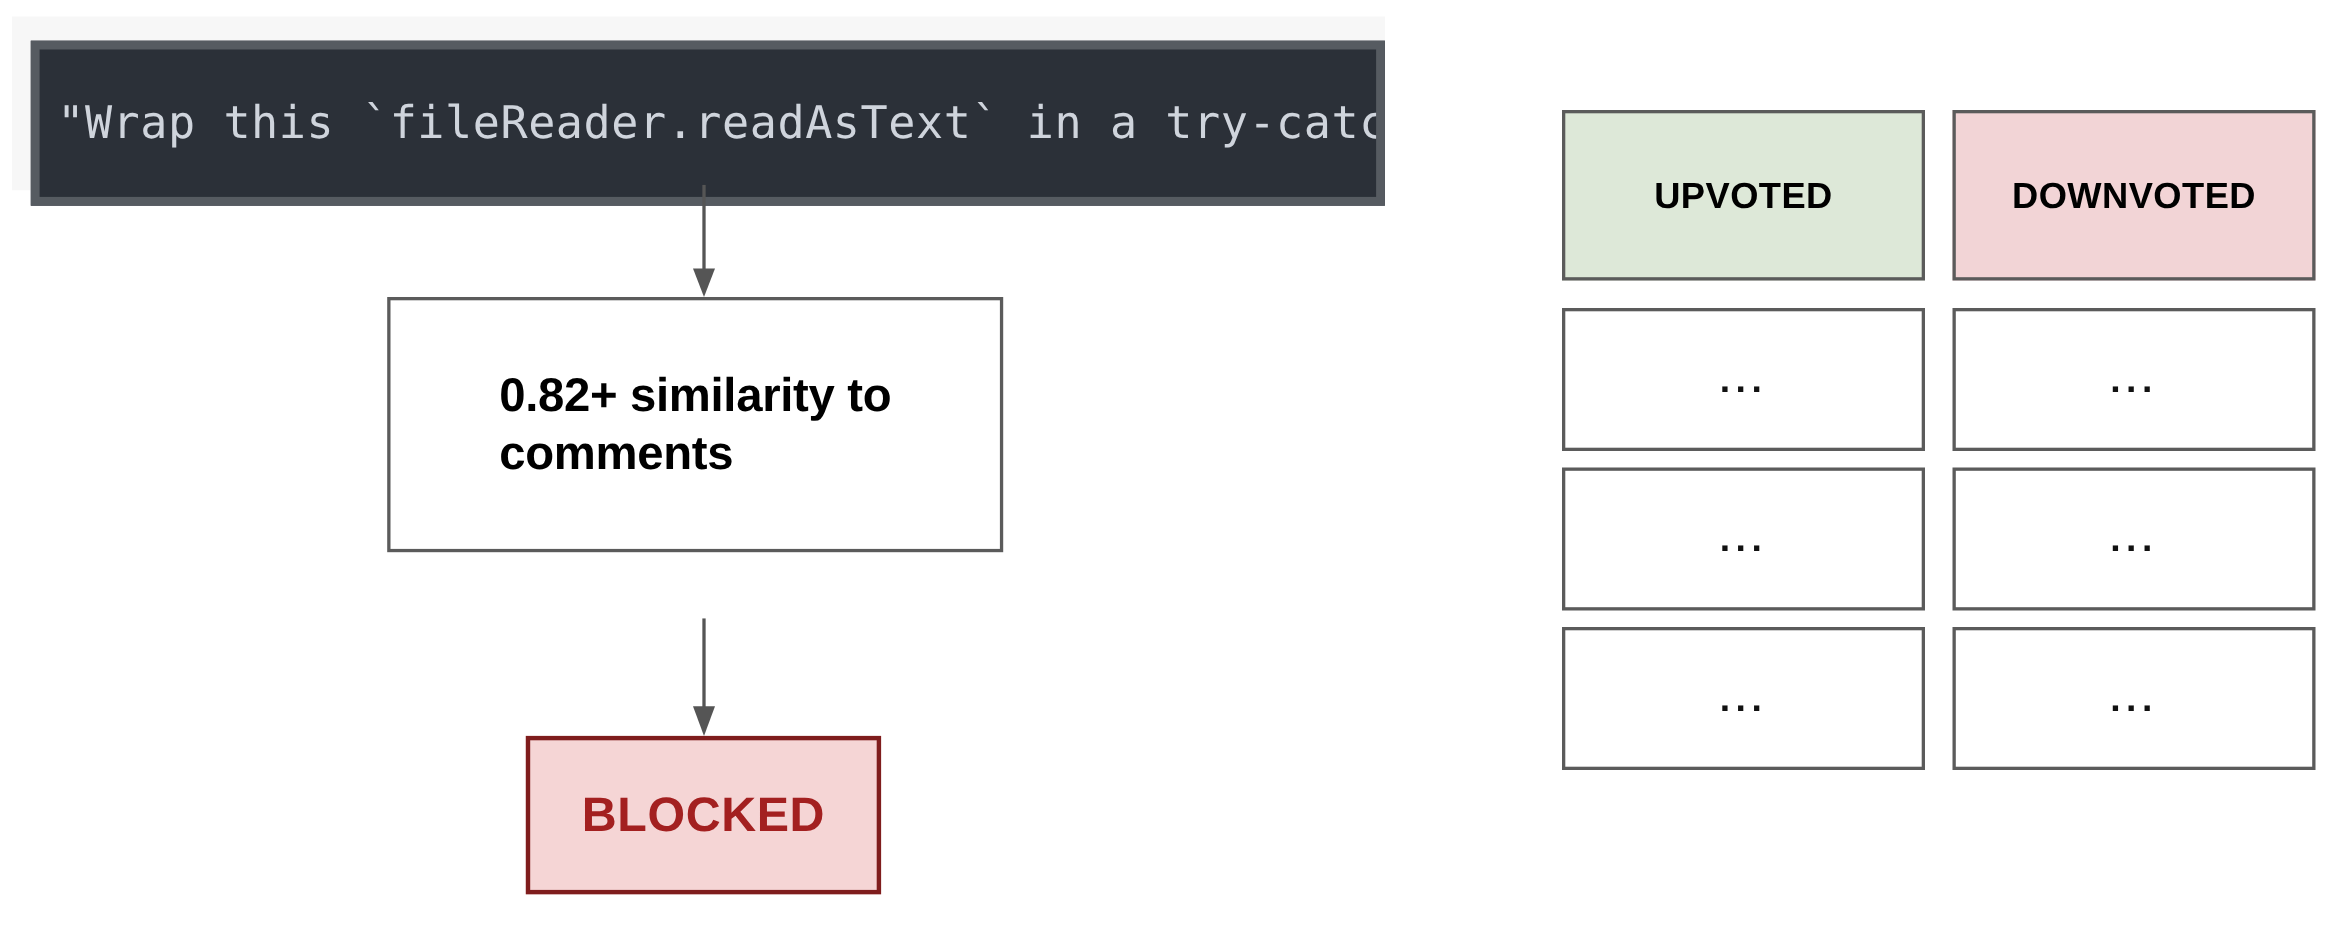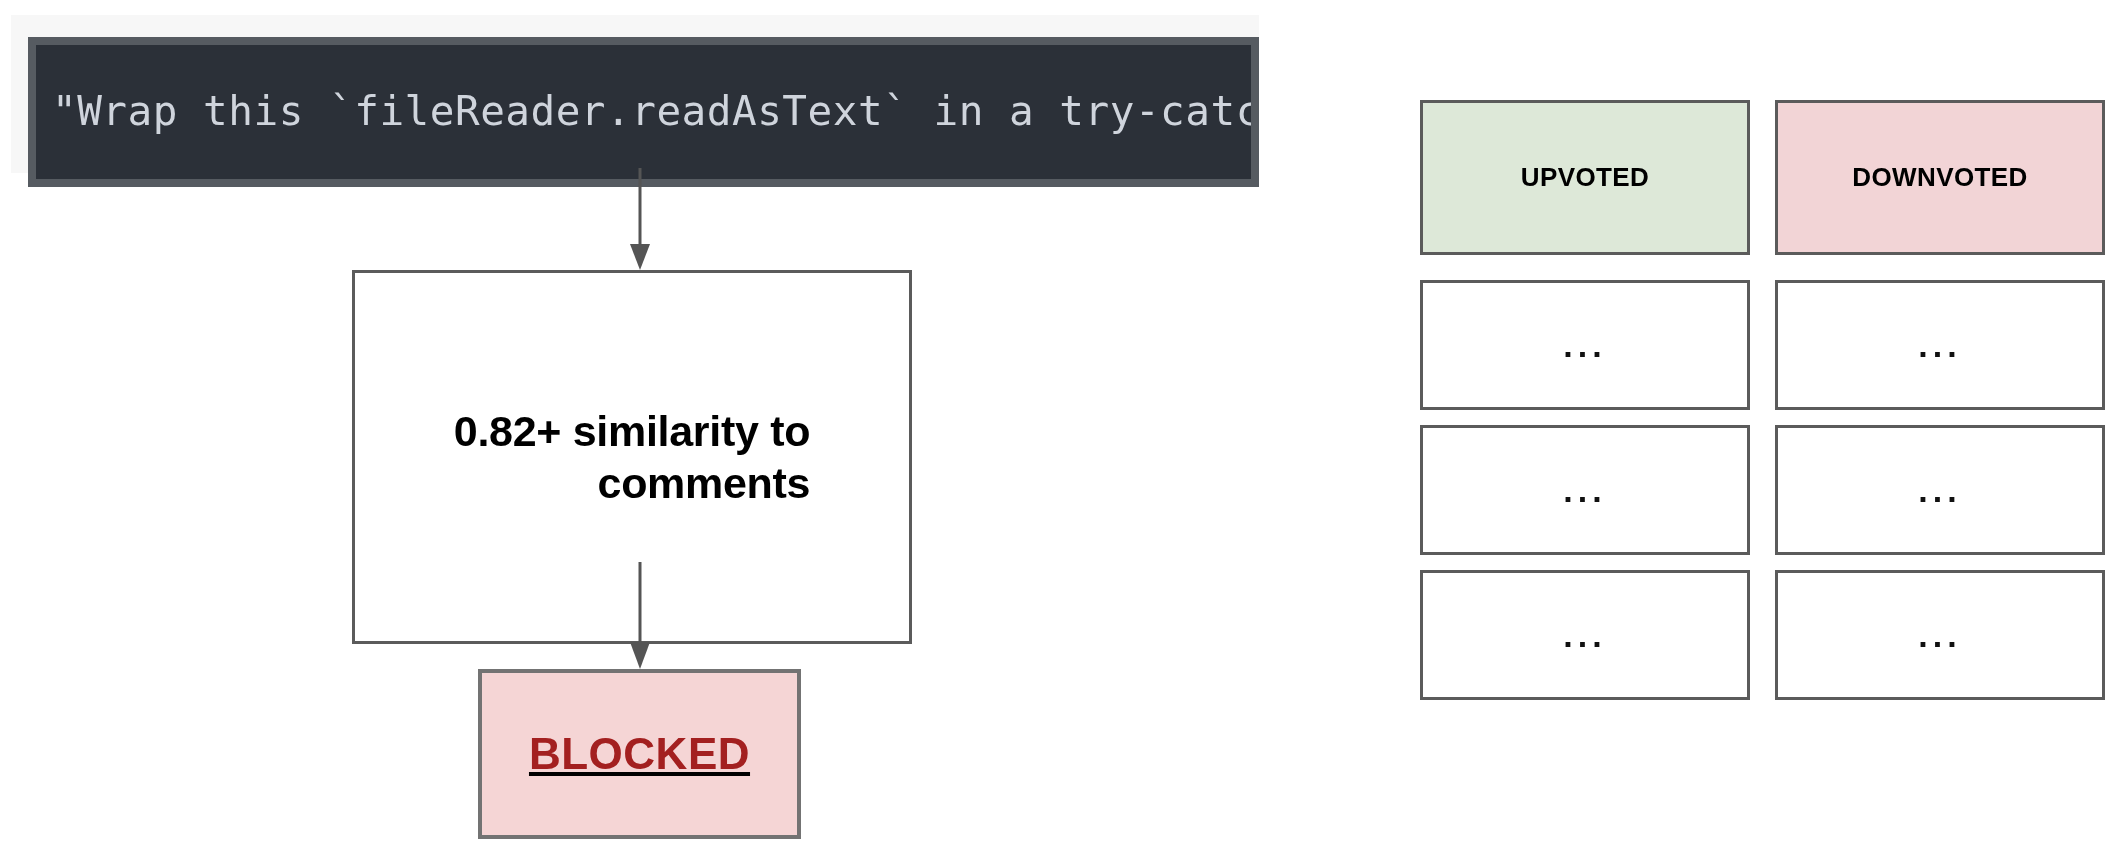--- a/index.html
+++ b/index.html
@@ -61,56 +61,55 @@
   .arrow {
     position: absolute;
   }
 
   
   .decision-box {
     position: absolute;
     left: 352px;
     top: 270px;
     width: 560px;
-    height: 374px;
+    height: 232px;
     background: #ffffff;
     border: 3px solid #5b5b5b;
     box-sizing: border-box;
     display: flex;
     flex-direction: column;
     align-items: center;
     justify-content: center;
-    text-align: right;
+    text-align: left;
   }
   .decision-text {
     font-size: 43px;
     font-weight: bold;
     color: #000000;
     line-height: 1.22;
     letter-spacing: -0.3px;
   }
   .decision-text .underline {
     text-decoration: underline;
     text-underline-offset: 3px;
   }
 
   
   .blocked-box {
     position: absolute;
     left: 478px;
     top: 669px;
     width: 323px;
-    height: 170px;
+    height: 144px;
     background: #f5d5d5;
-    border: 4px solid #737373;
+    border: 4px solid #7f1d1d;
     box-sizing: border-box;
     display: flex;
     align-items: center;
     justify-content: center;
-    text-decoration: underline;
   }
   .blocked-text {
     font-size: 44px;
     font-weight: bold;
     color: #a32020;
     letter-spacing: 0.5px;
   }
 
   
   .vote-grid {
@@ -141,21 +140,21 @@
     height: 155px;
   }
   .vote-cell.r1 { top: 180px; height: 130px; }
   .vote-cell.r2 { top: 325px; height: 130px; }
   .vote-cell.r3 { top: 470px; height: 130px; }
 
   .vote-cell.head-up   { background: #dde8d8; }
   .vote-cell.head-down { background: #f2d4d6; }
 
   .vote-head-label {
-    font-size: 26px;
+    font-size: 33px;
     font-weight: bold;
     color: #000000;
     letter-spacing: 0.4px;
   }
   .vote-ellipsis {
     font-size: 34px;
     font-weight: bold;
     color: #111111;
     letter-spacing: 5px;
     line-height: 1;

